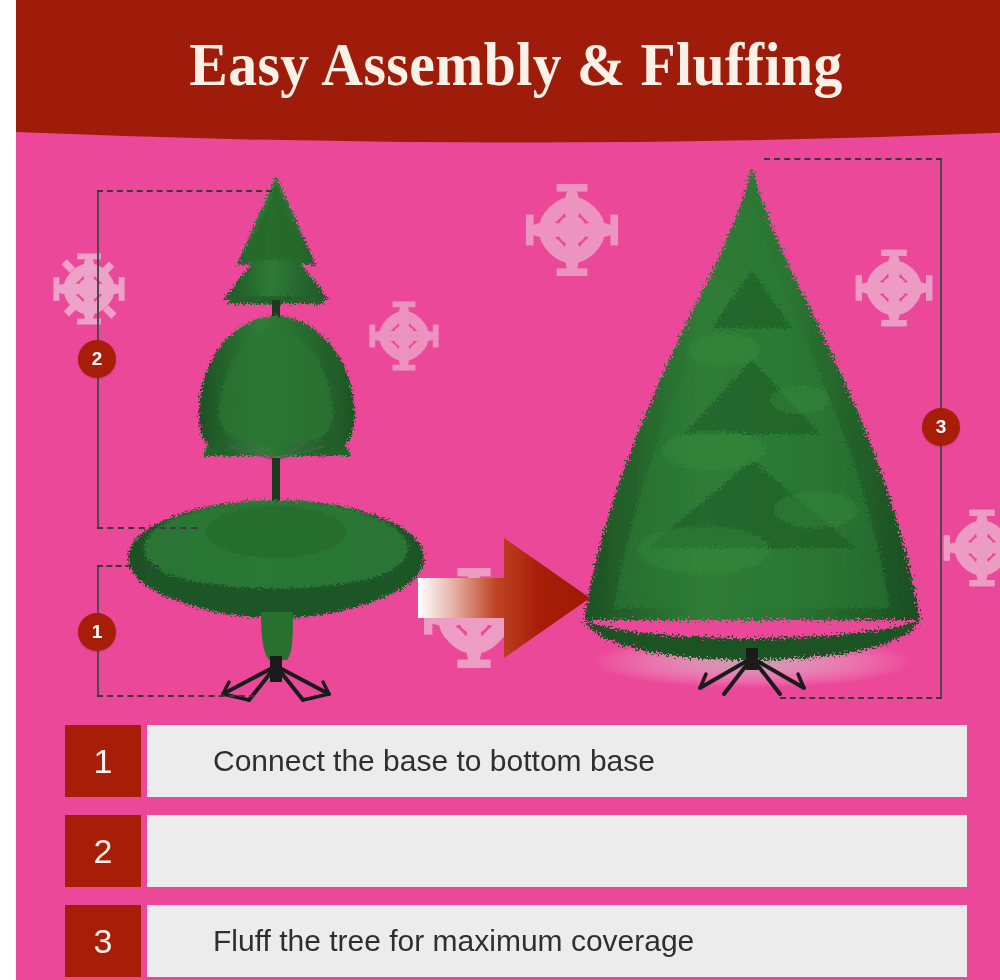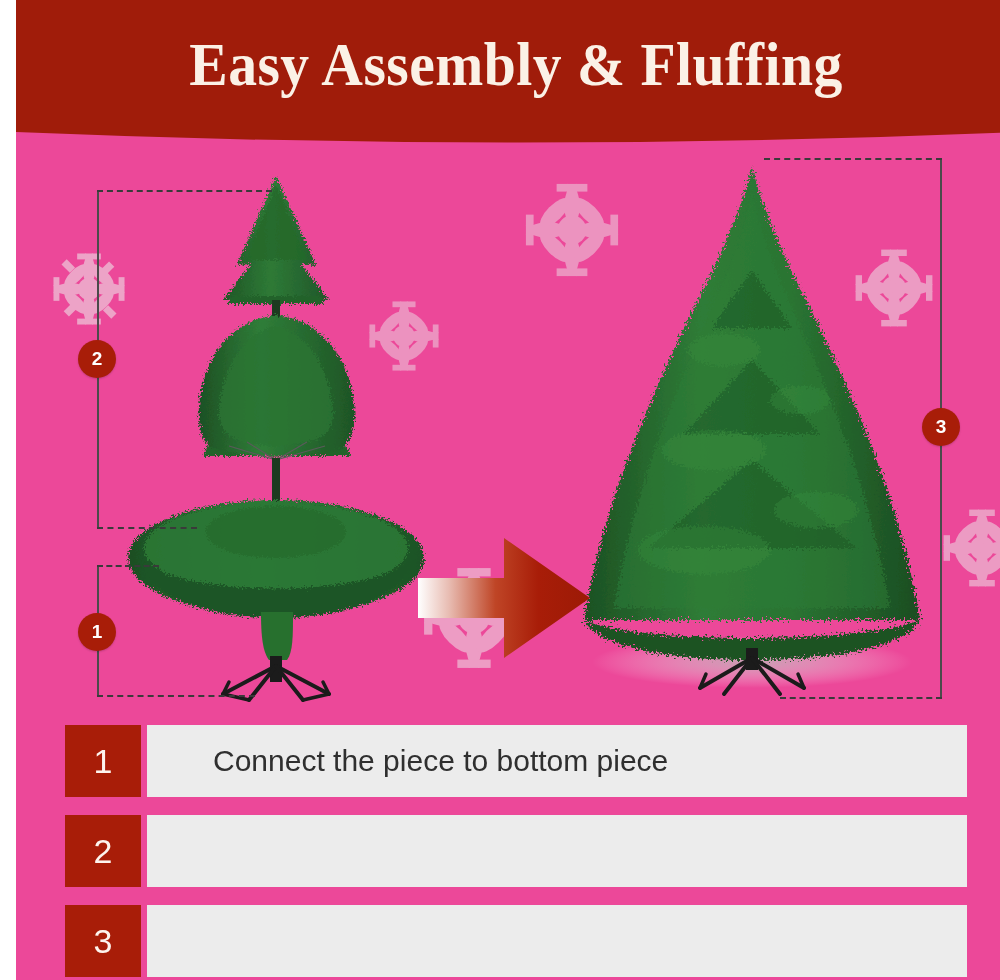--- a/index.html
+++ b/index.html
@@ -432,32 +432,33 @@
 
   </div>
 
   <div class="steps">
 
     <div class="step-row" style="top:10px">
       <div class="step-bar"></div>
       <div class="step-num">
         <span>1</span>
       </div>
-      <div class="step-text">Connect the piece to bottom piece</div>
+      <div class="step-text">Connect the base to bottom base</div>
     </div>
 
     <div class="step-row" style="top:100px">
       <div class="step-bar"></div>
       <div class="step-num">
         <span>2</span>
       </div>
     </div>
 
     <div class="step-row" style="top:190px">
       <div class="step-bar"></div>
       <div class="step-num">
         <span>3</span>
       </div>
+      <div class="step-text">Fluff the tree for maximum coverage</div>
     </div>
 
   </div>
 
 </div>
 
 </body></html>

